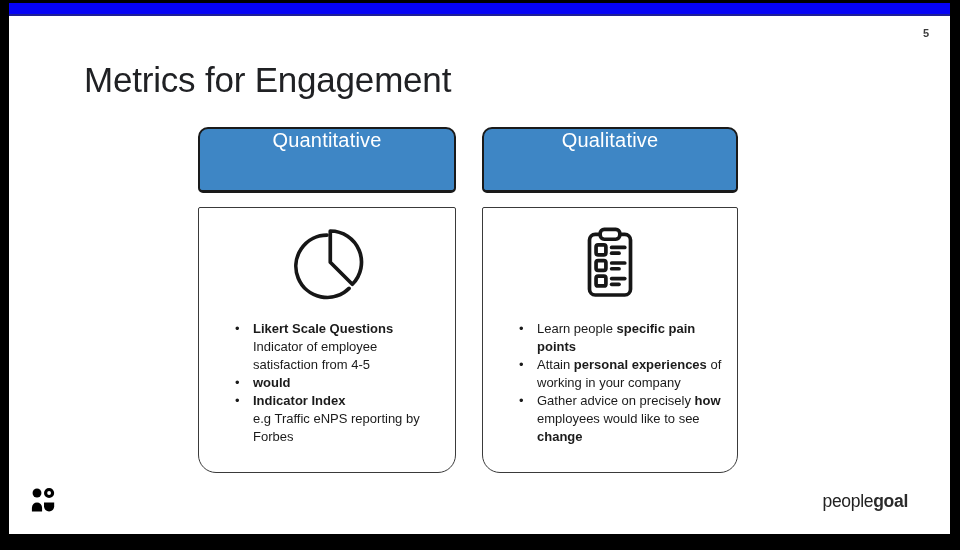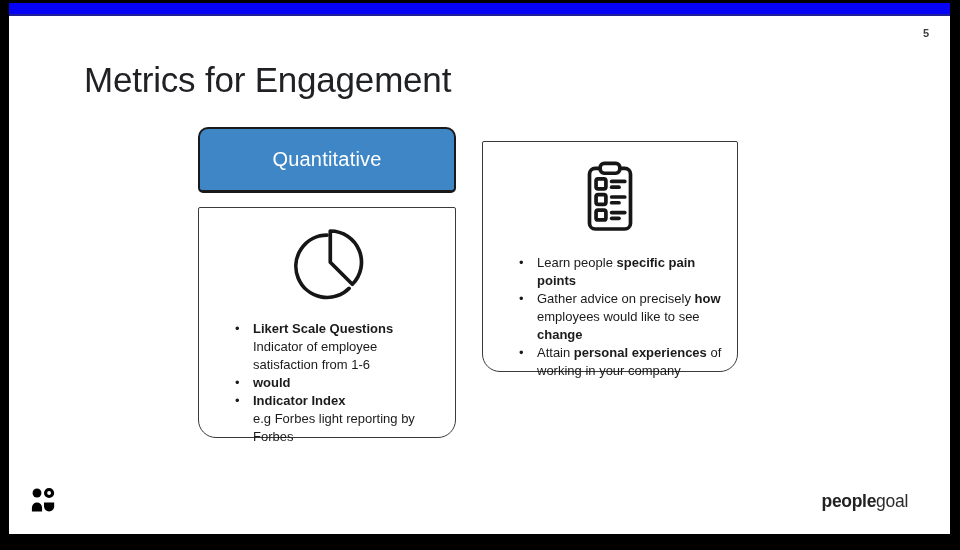--- a/index.html
+++ b/index.html
@@ -27,27 +27,27 @@
     font-size:35px;font-weight:500;color:#202124;letter-spacing:-0.2px;
   }
   .column{position:absolute;top:127px;}
   .col-left{left:198px;width:258px;}
   .col-right{left:482px;width:256px;}
   .col-header{
     height:61px;
     background:#3e86c5;
     border:2px solid #1a1a1a;border-bottom-width:3px;
     border-radius:10px 10px 5px 5px;
-    display:flex;align-items:center;justify-content:center;
+    display:flex;justify-content:center;
   }
   .col-header span{
     color:#ffffff;font-size:20px;font-weight:500;letter-spacing:0.2px;
   }
   .col-body{
-    margin-top:14px;height:231px;
+    margin-top:14px;height:266px;
     background:#ffffff;
     border:1.5px solid #3a3a3a;
     border-radius:2px 2px 18px 18px;
     box-sizing:border-box;
   }
   .icon-wrap{
     width:82px;height:82px;margin:14px auto 0;
     display:flex;align-items:center;justify-content:center;
   }
   .icon-wrap svg{width:82px;height:82px;}
@@ -63,22 +63,22 @@
     content:"\2022";position:absolute;left:2px;top:0;
     font-size:13px;color:#1b1b1b;
   }
   ul.bullets .b{font-weight:700;}
   .footer-mark{position:absolute;left:30px;top:487px;width:28px;height:26px;}
   .footer-mark svg{width:28px;height:26px;}
   .wordmark{
     position:absolute;top:491px;right:52px;
     font-size:17.5px;color:#222;letter-spacing:-0.3px;
   }
-  .wordmark .wm-bold{font-weight:700;}
-  .wordmark .wm-reg{font-weight:400;color:#2b2b2b;margin-top:20px;}
+  .wordmark .wm-bold{font-weight:400;}
+  .wordmark .wm-reg{font-weight:700;color:#2b2b2b;margin-top:20px;}
 </style>
 </head>
 <body>
 
 <div class="frame">
   <div class="canvas"></div>
   <div class="top-bar" style="background: rgb(5, 2, 245); border-bottom-color: rgb(30, 30, 150);"></div>
 
   <div class="page-number">5</div>
 
@@ -90,50 +90,53 @@
     </header>
     <div class="col-body">
       <div class="icon-wrap">
         <svg viewBox="0 0 100 100" fill="none" stroke="#161616" stroke-width="4.5" stroke-linecap="round" stroke-linejoin="round">
           <path d="M50 16 A38 38 0 1 0 76.9 80.9"></path>
           <path d="M54 49 L54 11 A38 38 0 0 1 80.9 75.9 Z"></path>
         </svg>
       </div>
       <ul class="bullets">
           <li><span class="b">Likert Scale Questions
-</span><span>Indicator of employee satisfaction from 1-6</span></li>
+</span><span>Indicator of employee satisfaction from 4-5</span></li>
           <li><span class="b">would
 </span></li>
           <li><span class="b">Indicator Index
-</span><span>e.g Forbes light reporting by Forbes</span></li>
+</span><span>e.g Traffic eNPS reporting by Forbes</span></li>
         </ul>
     </div>
   </section>
 
   <section class="column col-right">
+    <header class="col-header" style="background: rgb(62, 134, 197);">
+      <span>Qualitative</span>
+    </header>
     <div class="col-body">
       <div class="icon-wrap">
         <svg viewBox="0 0 100 100" fill="none" stroke="#161616" stroke-width="4.5" stroke-linecap="round" stroke-linejoin="round">
           <rect x="25" y="15" width="50" height="74" rx="7"></rect>
           <rect x="38" y="9" width="24" height="12" rx="5" fill="#ffffff"></rect>
           <rect x="33" y="28" width="12" height="12" rx="2.5"></rect>
           <line x1="52" y1="31" x2="68" y2="31"></line>
           <line x1="52" y1="38" x2="61" y2="38"></line>
           <rect x="33" y="47" width="12" height="12" rx="2.5"></rect>
           <line x1="52" y1="50" x2="68" y2="50"></line>
           <line x1="52" y1="57" x2="61" y2="57"></line>
           <rect x="33" y="66" width="12" height="12" rx="2.5"></rect>
           <line x1="52" y1="69" x2="68" y2="69"></line>
           <line x1="52" y1="76" x2="61" y2="76"></line>
         </svg>
       </div>
       <ul class="bullets">
           <li><span>Learn people </span><span class="b">specific pain points</span></li>
+          <li><span>Attain </span><span class="b">personal experiences</span><span> of working in your company</span></li>
           <li><span>Gather advice on precisely </span><span class="b">how</span><span> employees would like to see </span><span class="b">change</span></li>
-          <li><span>Attain </span><span class="b">personal experiences</span><span> of working in your company</span></li>
         </ul>
     </div>
   </section>
 
   <div class="footer-mark">
     <svg viewBox="0 0 44 40" fill="#000000">
       <circle cx="11" cy="9" r="7"></circle>
       <circle cx="30" cy="9" r="5.5" fill="none" stroke="#000" stroke-width="5"></circle>
       <path d="M3 38 V32 A8 8 0 0 1 19 32 V38 Z"></path>
       <path d="M22 24 H38 V30 A8 8 0 0 1 22 30 Z"></path>

